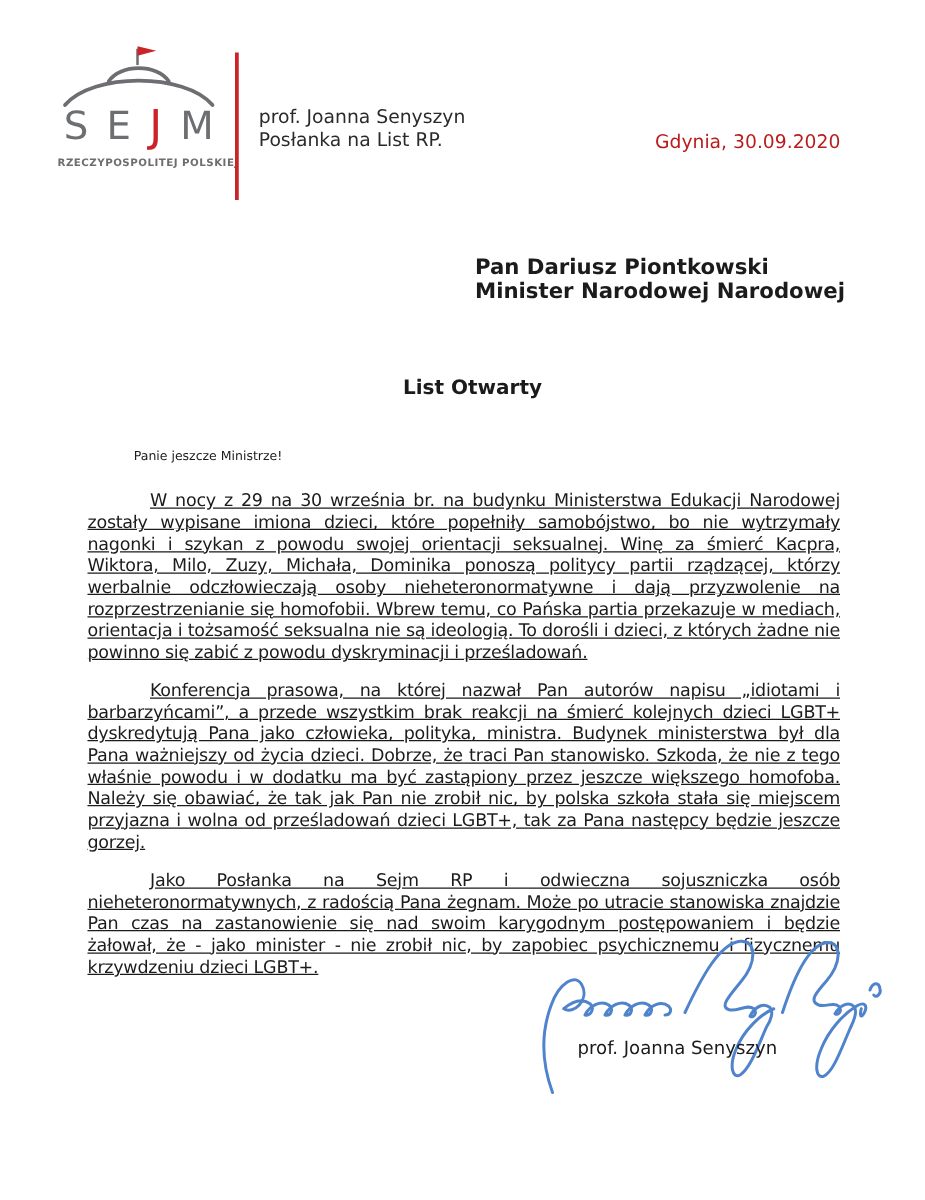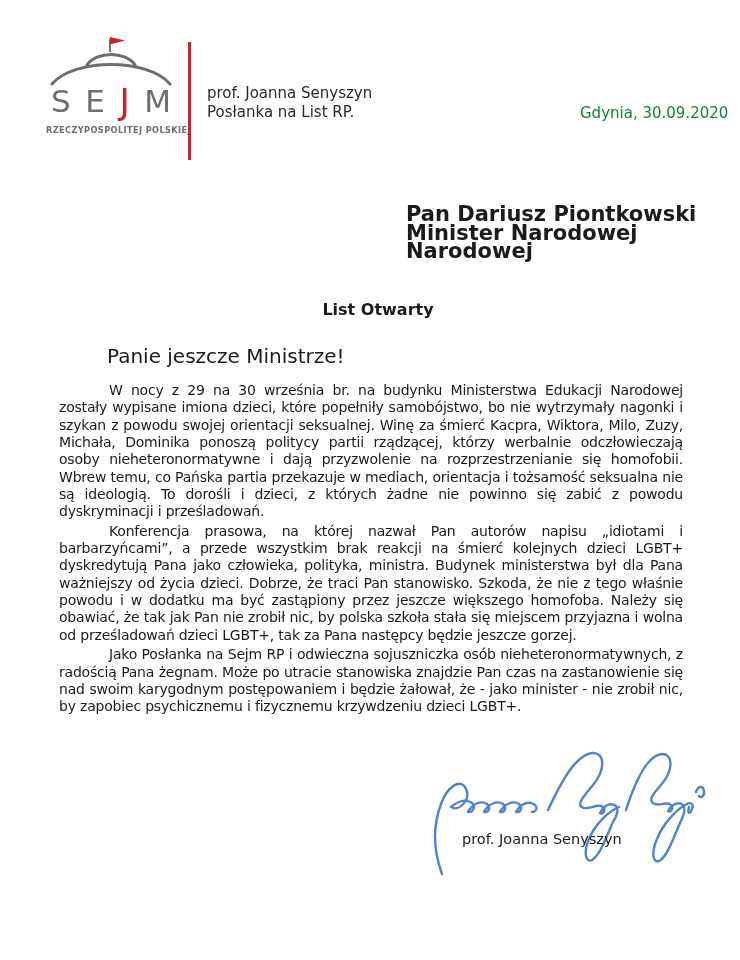--- a/index.html
+++ b/index.html
@@ -33,32 +33,32 @@
   .logo-word .lj{color:var(--accent-red,#cc2329);font-size:35px;margin-top:-1px;}
   .logo-sub{
     margin-top:5px;text-align:center;white-space:nowrap;
     font-size:8.2px;font-weight:bold;letter-spacing:0.4px;color:var(--logo-gray,#6d6e71);
   }
   .red-divider{
     position:absolute;left:188px;top:42px;width:3px;height:118px;
     background:var(--accent-red,#cc2329);
   }
   .sender{position:absolute;left:207px;top:84px;font-size:15px;line-height:18.5px;color:#2a2a2a;}
-  .date{position:absolute;left:580px;top:104px;font-size:15px;color:#15803d;}
+  .date{position:absolute;left:524px;top:104px;font-size:15px;color:#b91c1c;}
   
-  .recipient{position:absolute;left:406px;top:205px;font-size:21px;font-weight:bold;line-height:18.5px;}
+  .recipient{position:absolute;left:380px;top:205px;font-size:17px;font-weight:bold;line-height:18.5px;}
   .title{position:absolute;left:0;top:300px;width:756px;margin:0;text-align:center;font-size:16px;font-weight:bold;}
-  .salutation{position:absolute;left:107px;top:344px;font-size:20px;}
+  .salutation{position:absolute;left:107px;top:360px;font-size:10px;}
   
   .body-text{
     position:absolute;left:57px;top:380px;width:628px;
     font-size:14px;line-height:17.35px;letter-spacing:-0.2px;
     text-align:justify;
   }
-  .body-text p{margin:2px;text-indent:50px;}
+  .body-text p{margin:13px;text-indent:50px;text-decoration:underline;}
   
   .sig-script{
     position:absolute;left:420px;top:742px;width:290px;height:140px;
     color:var(--signature-blue,#4f83cc);
   }
   .sig-script path{stroke:currentColor;stroke-width:2.4;fill:none;stroke-linecap:round;stroke-linejoin:round;}
   .sig-typed{position:absolute;left:462px;top:831px;font-size:14.5px;}
 </style>
 </head>
 <body>

